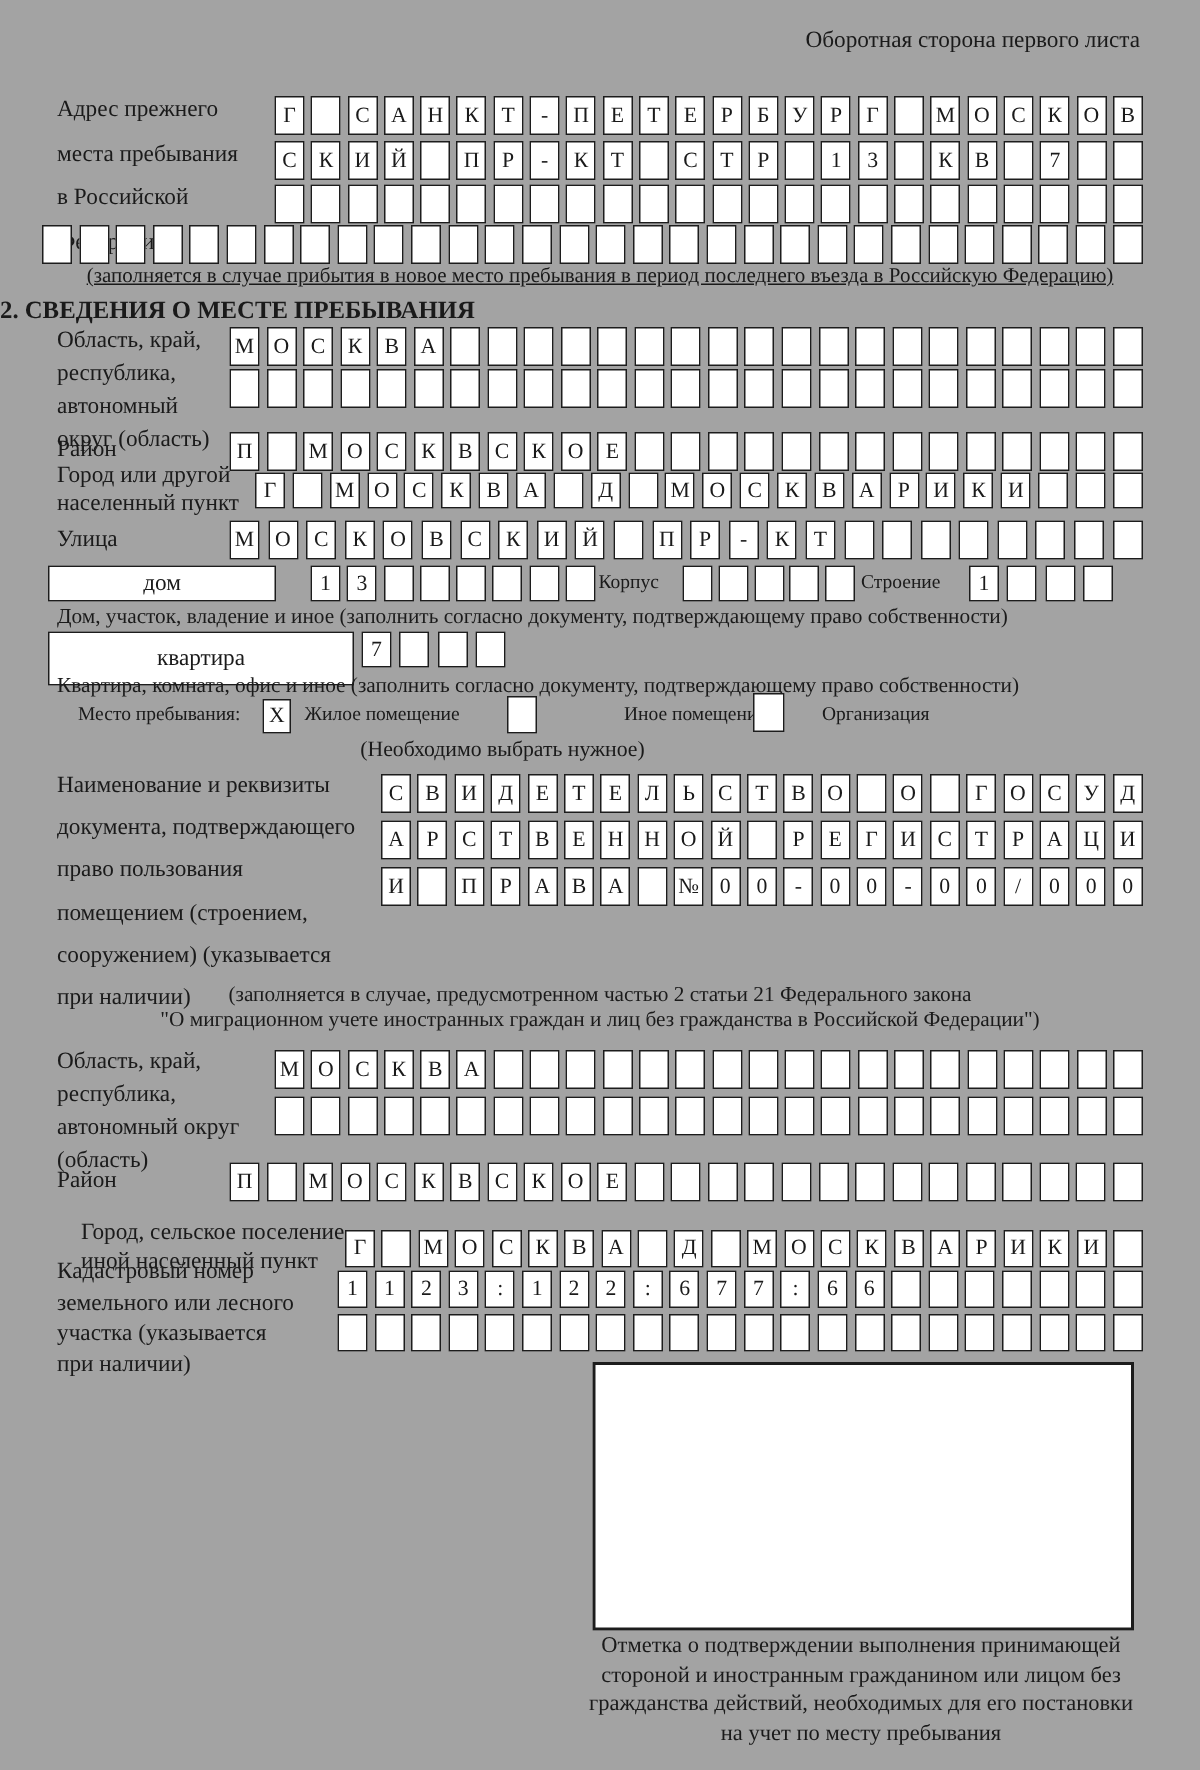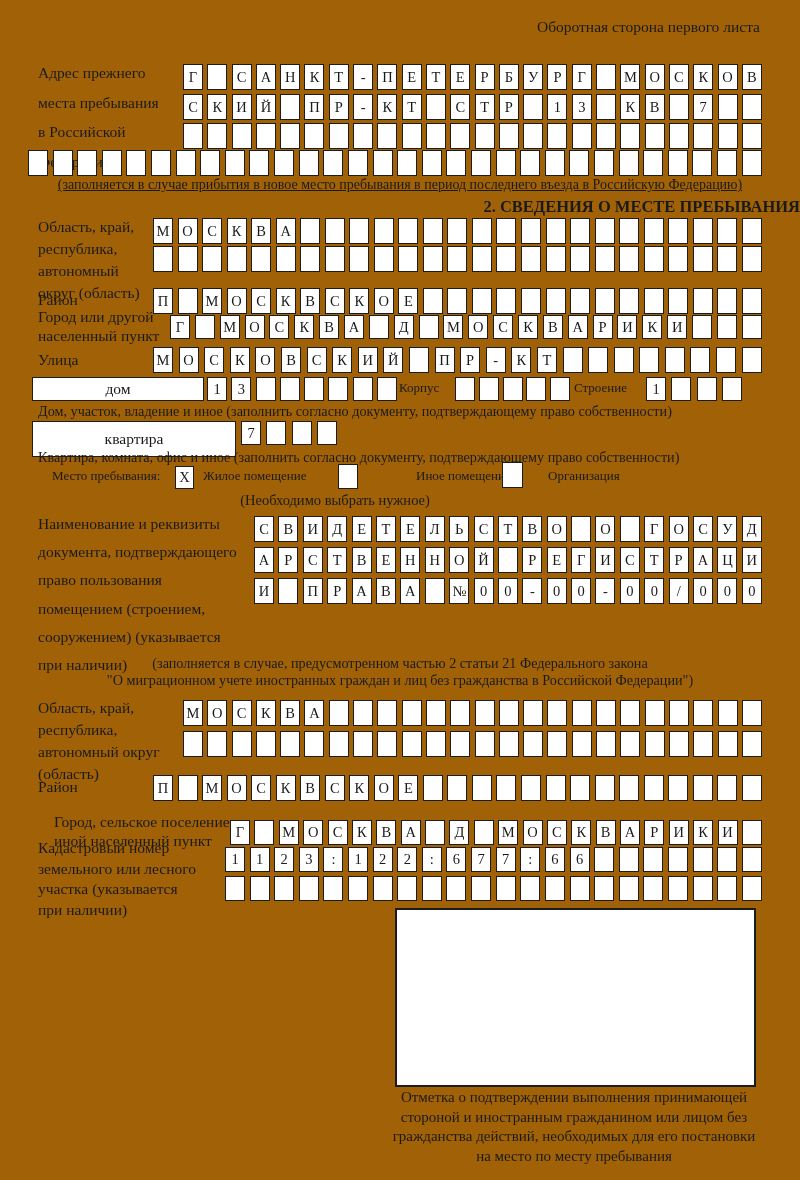--- a/index.html
+++ b/index.html
@@ -1,33 +1,33 @@
 <!DOCTYPE html>
 <html><head>
 <meta charset="utf-8">
 <style>
   html,body{margin:0;padding:0;background:#fff;}
-  .page{position:relative;width:800px;height:1180px;background:#a16207;
+  .page{position:relative;width:800px;height:1180px;background:#a3a3a3;
         font-family:"Liberation Serif","DejaVu Serif",serif;color:#1a1a1a;overflow:hidden;}
   .abs{position:absolute;}
   .lbl{position:absolute;font-size:15.5px;white-space:pre-line;}
   .lbl-lg{line-height:29.5px;}
   .lbl-md{line-height:22px;}
   .lbl-sm{line-height:19px;}
   .lbl-doc{line-height:28.2px;}
   .lbl-cad{line-height:20.5px;}
   .boxrow{position:absolute;display:flex;justify-content:space-between;}
   .cell{box-sizing:border-box;width:20px;height:100%;border:1.6px solid #1c1c1c;
         display:flex;align-items:center;justify-content:center;font-size:14.5px;background:#fff;}
   .namedbox{position:absolute;box-sizing:border-box;border:1.6px solid #1c1c1c;
         display:flex;align-items:center;justify-content:center;font-size:15.5px;background:#fff;}
   .chk{position:absolute;box-sizing:border-box;border:1.6px solid #1c1c1c;
         display:flex;align-items:center;justify-content:center;font-size:14.5px;background:#fff;}
   .caption{position:absolute;left:0;width:800px;text-align:center;font-size:14px;}
-  .hdr{position:absolute;left:0;width:800px;text-align:right;font-weight:bold;font-size:16.5px;}
+  .hdr{position:absolute;left:0;width:800px;text-align:left;font-weight:bold;font-size:16.5px;}
   .inline-lbl{position:absolute;font-size:13px;white-space:nowrap;}
   .bignote{position:absolute;text-align:center;font-size:15px;line-height:19.5px;white-space:pre-line;}
 </style>
 </head>
 <body>
 
 <div class="page">
 
   <div class="abs" style="left:0;top:18px;width:760px;text-align:right;font-size:15.5px;">Оборотная сторона первого листа</div>
 
@@ -287,21 +287,21 @@
       <span class="cell"></span>
       <span class="cell"></span>
       <span class="cell"></span>
       <span class="cell"></span>
       <span class="cell"></span>
       <span class="cell"></span>
       <span class="cell"></span>
       <span class="cell"></span>
     </div>
 
-  <div class="namedbox" style="left:32px;top:377px;width:172px;height:24px;">дом</div>
+  <div class="namedbox" style="left:32px;top:377px;width:152px;height:24px;">дом</div>
   <div class="boxrow" style="left:207px;top:377px;width:190px;height:24px;">
       <span class="cell">1</span>
       <span class="cell">3</span>
       <span class="cell"></span>
       <span class="cell"></span>
       <span class="cell"></span>
       <span class="cell"></span>
       <span class="cell"></span>
       <span class="cell"></span>
     </div>
@@ -582,15 +582,15 @@
       <span class="cell"></span>
       <span class="cell"></span>
       <span class="cell"></span>
       <span class="cell"></span>
     </div>
 
   <div class="abs" style="left:395px;top:908px;width:357px;height:175px;border:2px solid #1c1c1c;background:#fff;"></div>
   <div class="bignote" style="left:390px;top:1088px;width:368px;">Отметка о подтверждении выполнения принимающей
 стороной и иностранным гражданином или лицом без
 гражданства действий, необходимых для его постановки
-на место по месту пребывания</div>
+на учет по месту пребывания</div>
 
 </div>
 
 </body></html>

